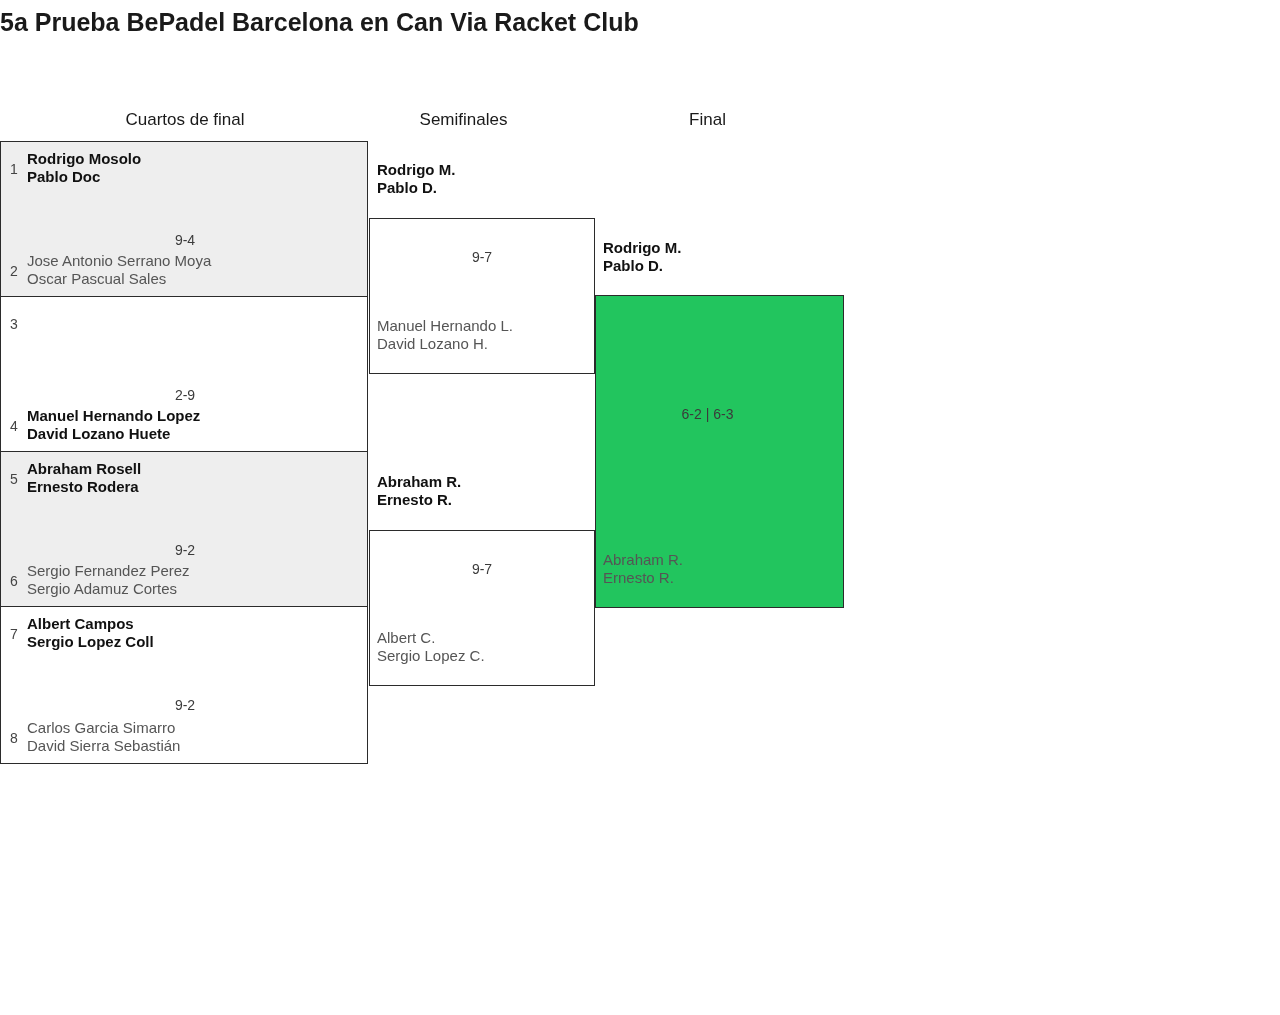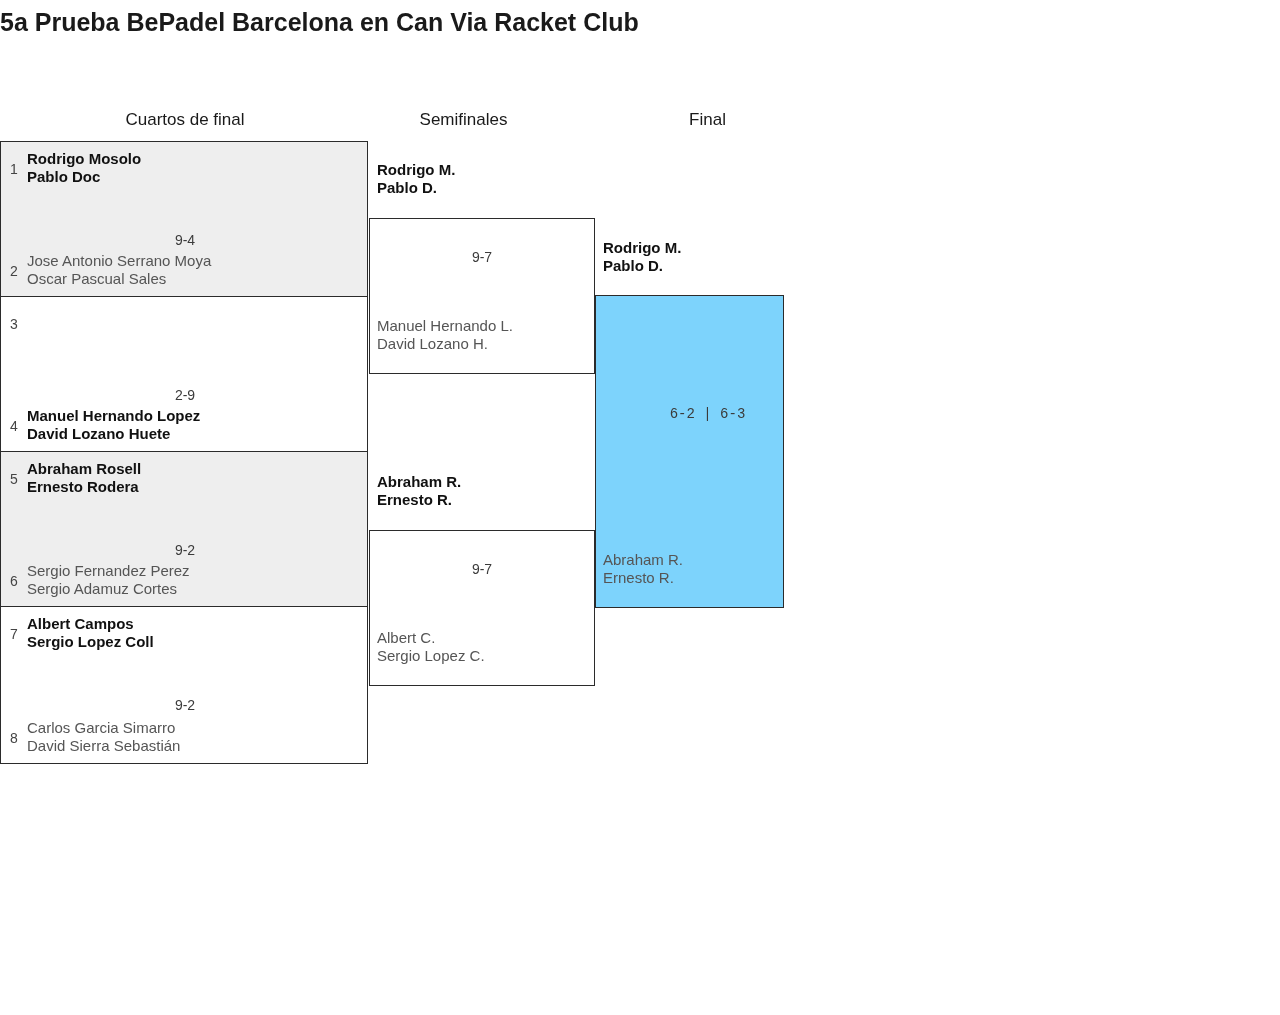--- a/index.html
+++ b/index.html
@@ -152,26 +152,25 @@
   #sf0-top    { left: 377px; top: 161px; }
   #sf0-bottom { left: 377px; top: 317px; }
   #sf1-top    { left: 377px; top: 473px; }
   #sf1-bottom { left: 377px; top: 629px; }
 
   
   .final-box {
     position: absolute;
     left: 595px;
     top: 295px;
-    width: 189px;
+    width: 249px;
     height: 313px;
     border: 1px solid #2b2b2b;
-    background: #7dd3fc;
+    background: #22c55e;
     box-sizing: border-box;
-    font-family: Liberation Mono, monospace;
   }
   .final-score {
     position: absolute;
     left: 0px;
     top: 110px;
     width: 223px;
     text-align: center;
     font-size: 14px;
     color: #3b3b3b;
     line-height: 17px;

